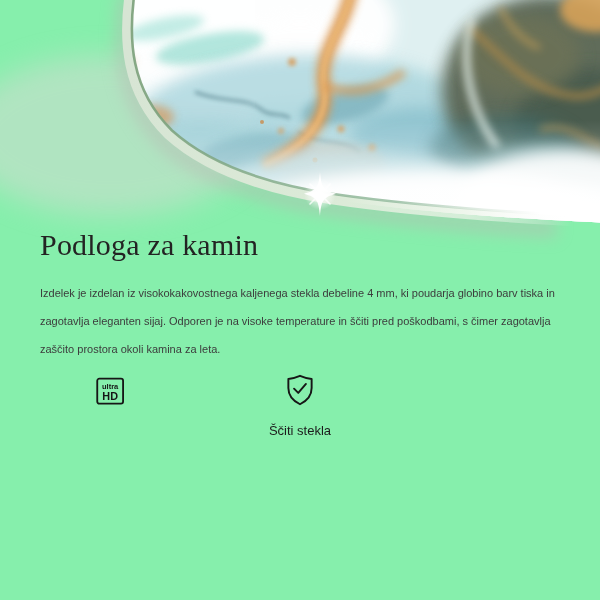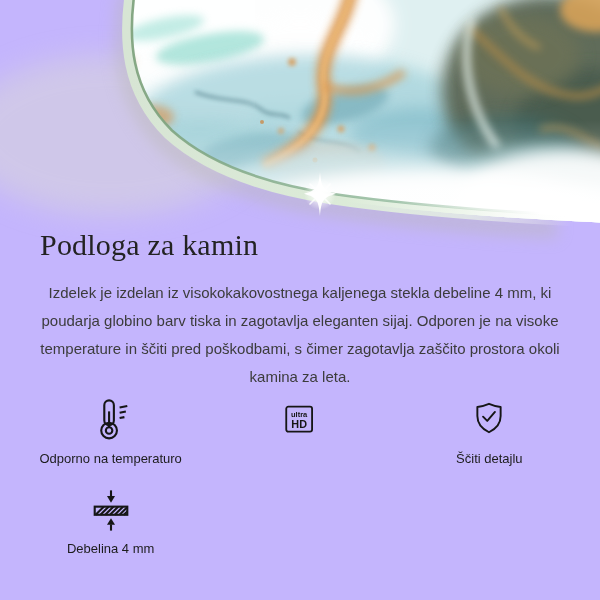--- a/index.html
+++ b/index.html
@@ -1,23 +1,23 @@
 <!DOCTYPE html>
 <html><head>
 <meta charset="utf-8">
 <style>
   html,body{margin:0;padding:0;background:#ffffff;}
   body{width:600px;height:600px;overflow:hidden;font-family:"Liberation Sans",sans-serif;color:#1f1f1f;}
-  .page{position:relative;width:600px;height:600px;background:#c4b5fd;}
+  .page{position:relative;width:600px;height:600px;background:#86efac;}
   .hero{position:absolute;top:0;left:0;width:600px;height:260px;display:block;}
   .content{position:relative;padding:226px 40px 0;}
   .title{margin:0;font-family:"Liberation Serif","DejaVu Serif",serif;font-weight:400;
          font-size:30px;line-height:37px;color:#232323;letter-spacing:.2px;}
   .title span{display:block;}
-  .desc{margin:16px 0 0;font-size:15px;line-height:28px;color:#3c3c3c;max-width:522px;text-align:center;}
+  .desc{margin:16px 0 0;font-size:11px;line-height:28px;color:#3c3c3c;max-width:522px;}
   .features{position:relative;margin-top:6px;padding:0 16px;display:grid;
             grid-template-columns:repeat(3,1fr);row-gap:20px;}
   .feature{display:flex;flex-direction:column;align-items:center;text-align:center;}
   .icon-box{height:46px;display:flex;align-items:center;justify-content:center;}
   .feature-label{margin-top:8px;font-size:13px;line-height:16px;color:#1c1c1c;}
   .fi{stroke:#161616;fill:none;stroke-width:2.2;}
 </style>
 </head>
 <body>
 
@@ -126,63 +126,38 @@
 
   <div class="content">
     <h1 class="title">
       <span>Podloga za kamin</span>
     </h1>
     <p class="desc">Izdelek je izdelan iz visokokakovostnega kaljenega stekla debeline 4 mm, ki poudarja globino barv tiska in zagotavlja eleganten sijaj. Odporen je na visoke temperature in ščiti pred poškodbami, s čimer zagotavlja zaščito prostora okoli kamina za leta.</p>
   </div>
 
   <div class="features">
 
-    <div class="feature">
-      <div class="icon-box">
-        <svg width="46" height="46" viewBox="0 0 48 48">
-          <circle class="fi" cx="22" cy="35" r="8.2"></circle>
-          <rect class="fi" x="17" y="3.5" width="10" height="26" rx="5" fill="#ffffff"></rect>
-          <line class="fi" x1="22" y1="15" x2="22" y2="31.6" stroke-width="2"></line>
-          <circle class="fi" cx="22" cy="35" r="3.4" stroke-width="2"></circle>
-          <path class="fi" d="M33,11 L41,9.4 M33,16.5 L39.5,15.2 M33,22 L38,21" stroke-width="2.1"></path>
-        </svg>
-      </div>
-      <div class="feature-label">Odporno na temperaturo</div>
-    </div>
 
     <div class="feature">
       <div class="icon-box">
         <svg width="40" height="40" viewBox="0 0 48 48">
           <rect class="fi" x="7.5" y="8" width="31" height="30" rx="2.5" stroke-width="2.6"></rect>
           <text x="23" y="20.5" text-anchor="middle" font-size="9" font-weight="600" fill="#161616" font-family="&quot;Liberation Sans&quot;,sans-serif">ultra</text>
           <text x="23" y="33.5" text-anchor="middle" font-size="13" font-weight="700" fill="#161616" font-family="&quot;Liberation Sans&quot;,sans-serif">HD</text>
         </svg>
       </div>
     </div>
 
     <div class="feature">
       <div class="icon-box">
         <svg width="42" height="42" viewBox="0 0 48 48">
           <path class="fi" stroke-linejoin="round" stroke-width="2.3" d="M24,5.5 C29,7.6 33.5,8.8 37.3,9.1 L37.3,19.5 C37.3,28 32,34.2 24,38 C16,34.2 10.7,28 10.7,19.5 L10.7,9.1 C14.5,8.8 19,7.6 24,5.5 Z"></path>
           <path class="fi" stroke-linecap="round" stroke-linejoin="round" stroke-width="2.6" d="M17.2,20.2 L22,25 L30.8,14.8"></path>
         </svg>
       </div>
-      <div class="feature-label">Ščiti detajlu</div>
+      <div class="feature-label">Ščiti stekla</div>
     </div>
 
 
 
-    <div class="feature">
-      <div class="icon-box">
-        <svg width="46" height="46" viewBox="0 0 48 48">
-          <rect class="fi" x="7" y="20.5" width="34" height="8.5"></rect>
-          <path class="fi" stroke-width="2" d="M8,29 L16.5,20.5 M13,29 L21.5,20.5 M18,29 L26.5,20.5 M23,29 L31.5,20.5 M28,29 L36.5,20.5 M33,29 L41,21 M37.5,29 L41,25.5"></path>
-          <line class="fi" x1="24" y1="3.5" x2="24" y2="10"></line>
-          <polygon points="19.8,9.5 28.2,9.5 24,16.5" fill="#161616"></polygon>
-          <line class="fi" x1="24" y1="45.5" x2="24" y2="39"></line>
-          <polygon points="19.8,39.5 28.2,39.5 24,32.5" fill="#161616"></polygon>
-        </svg>
-      </div>
-      <div class="feature-label">Debelina 4 mm</div>
-    </div>
 
   </div>
 </div>
 
 </body></html>

